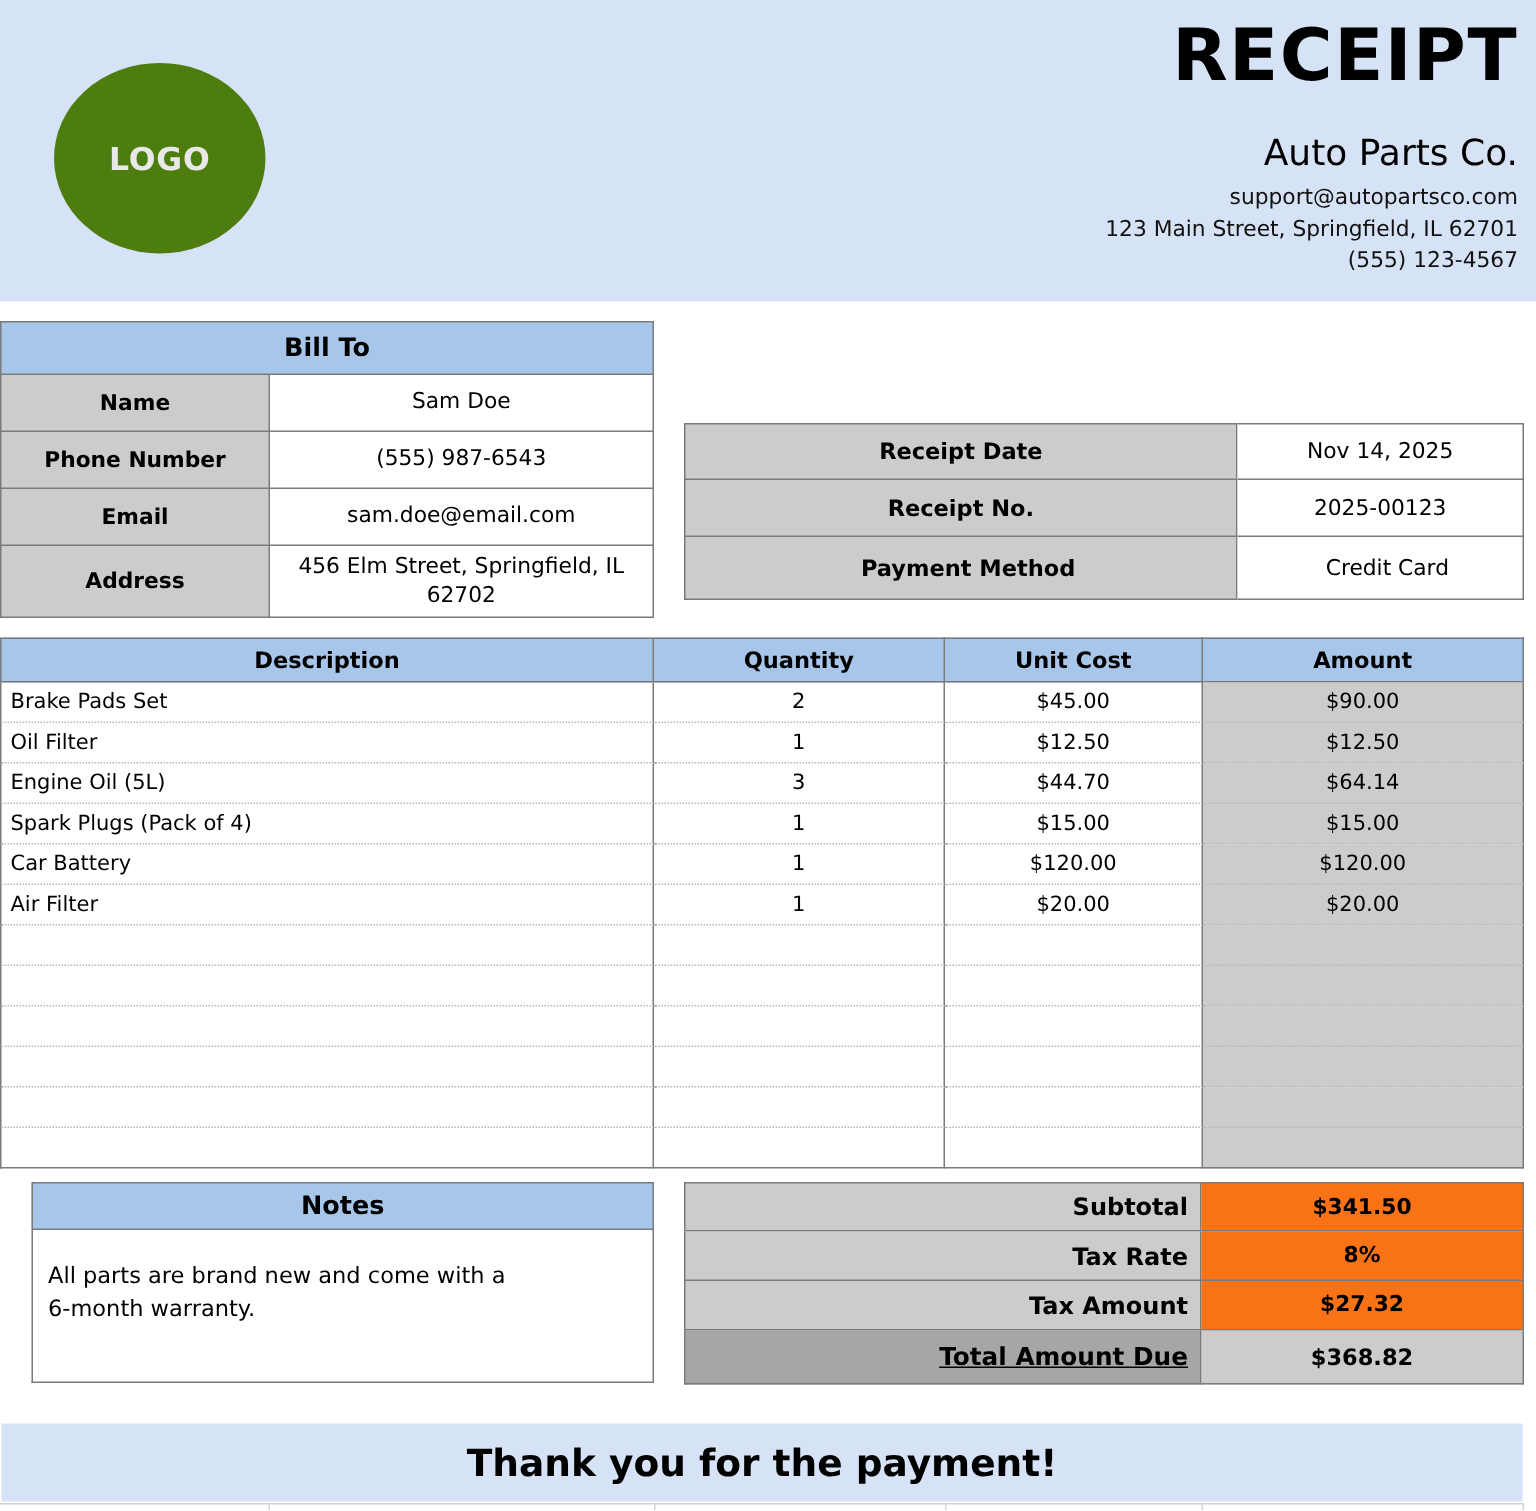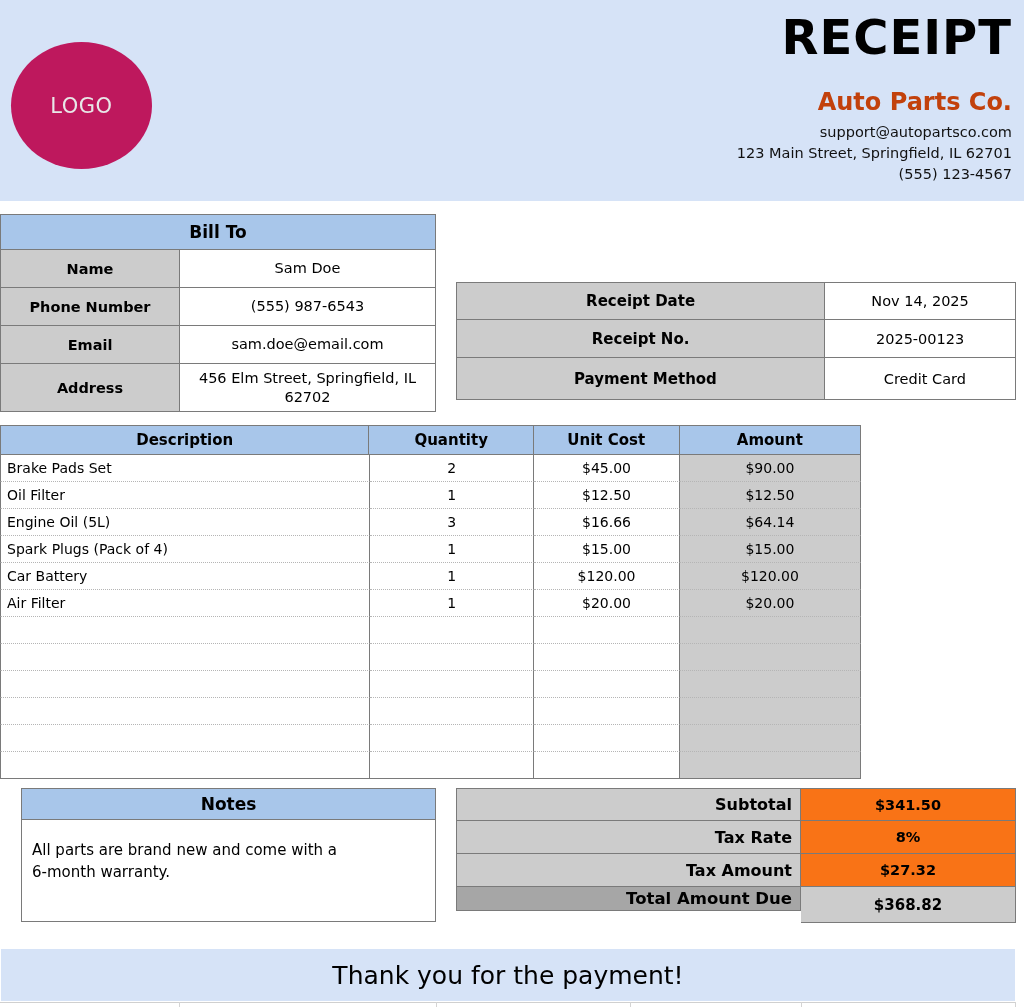--- a/index.html
+++ b/index.html
@@ -19,25 +19,25 @@
 
   
   .header {
     position: relative;
     height: 202px;
     background: #d6e3f7;
     border-bottom: 1px solid #ffffff;
   }
   .logo-circle {
     position: absolute;
-    left: 11px; top: 42px;
+    left: 36px; top: 42px;
     width: 141px; height: 127px;
     border-radius: 50%;
-    background: #be185d;
-    display: flex; align-items: center; justify-content: center;
+    background: #4d7c0f;
+    display: flex; align-items: center; justify-content: center; font-weight: bold;
   }
   .logo-circle span {
     color: #e8e8e8;
     font-size: 21px;
     letter-spacing: 0.5px;
   }
   .header-right {
     position: absolute;
     right: 12px; top: 12px;
     text-align: right;
@@ -45,22 +45,22 @@
   .receipt-title {
     font-size: 48px;
     font-weight: bold;
     letter-spacing: 1px;
     color: #000;
     line-height: 1.05;
     margin-bottom: 26px;
   }
   .company-name {
     font-size: 24px;
-    font-weight: bold;
-    color: #c2410c;
+    font-weight: normal;
+    color: #000000;
     margin-bottom: 6px;
   }
   .company-line {
     font-size: 14.5px;
     color: #111;
     line-height: 1.45;
   }
 
   
   .info-row {
@@ -127,21 +127,21 @@
     font-size: 14.5px;
     border: 1px solid #7a7a7a; border-left: none;
     display: flex; align-items: center; justify-content: center;
   }
   .meta-row.last .meta-label, .meta-row.last .meta-value { height: 42px; padding-left: 10px; }
 
   
   .items {
     position: absolute;
     left: 0; top: 425px;
-    width: 861px;
+    width: 1016px;
   }
   .items-head { display: flex; }
   .items-head div {
     background: #a8c6ea;
     font-weight: bold;
     font-size: 15px;
     height: 30px;
     border: 1px solid #7a7a7a;
     display: flex; align-items: center; justify-content: center;
   }
@@ -210,34 +210,34 @@
   }
   .tot-value {
     width: 215px; height: 33px;
     background: #f97316;
     font-weight: bold; font-size: 14.5px;
     border: 1px solid #7a7a7a; border-left: none;
     display: flex; align-items: center; justify-content: center;
   }
   .tot-row + .tot-row .tot-label,
   .tot-row + .tot-row .tot-value { border-top: none; }
-  .tot-row.grand .tot-label { background: #a6a6a6; font-size: 16.5px; height: 24px; }
+  .tot-row.grand .tot-label { background: #a6a6a6; font-size: 16.5px; height: 36px; text-decoration: underline; }
   .tot-row.grand .tot-value { background: #cccccc; height: 36px; font-size: 15px; }
 
   
   .footer {
     position: absolute;
     left: 0; top: 948px;
     width: 1016px;
     height: 54px;
     background: #d6e3f7;
     border: 1px solid #ffffff;
     display: flex; align-items: center; justify-content: center;
     font-size: 25px;
-    font-weight: normal;
+    font-weight: bold;
     color: #000;
   }
   .footer-sep {
     position: absolute;
     left: 0; top: 1002px; width: 1016px; height: 5px;
     background: #ffffff;
     border-top: 1px solid #d0d0d0;
   }
   
   .grid-line {
@@ -321,21 +321,21 @@
     </div>
     <div class="item-row">
       <div class="col-desc">Oil Filter</div>
       <div class="col-qty">1</div>
       <div class="col-unit">$12.50</div>
       <div class="col-amt">$12.50</div>
     </div>
     <div class="item-row">
       <div class="col-desc">Engine Oil (5L)</div>
       <div class="col-qty">3</div>
-      <div class="col-unit">$16.66</div>
+      <div class="col-unit">$44.70</div>
       <div class="col-amt">$64.14</div>
     </div>
     <div class="item-row">
       <div class="col-desc">Spark Plugs (Pack of 4)</div>
       <div class="col-qty">1</div>
       <div class="col-unit">$15.00</div>
       <div class="col-amt">$15.00</div>
     </div>
     <div class="item-row">
       <div class="col-desc">Car Battery</div>

